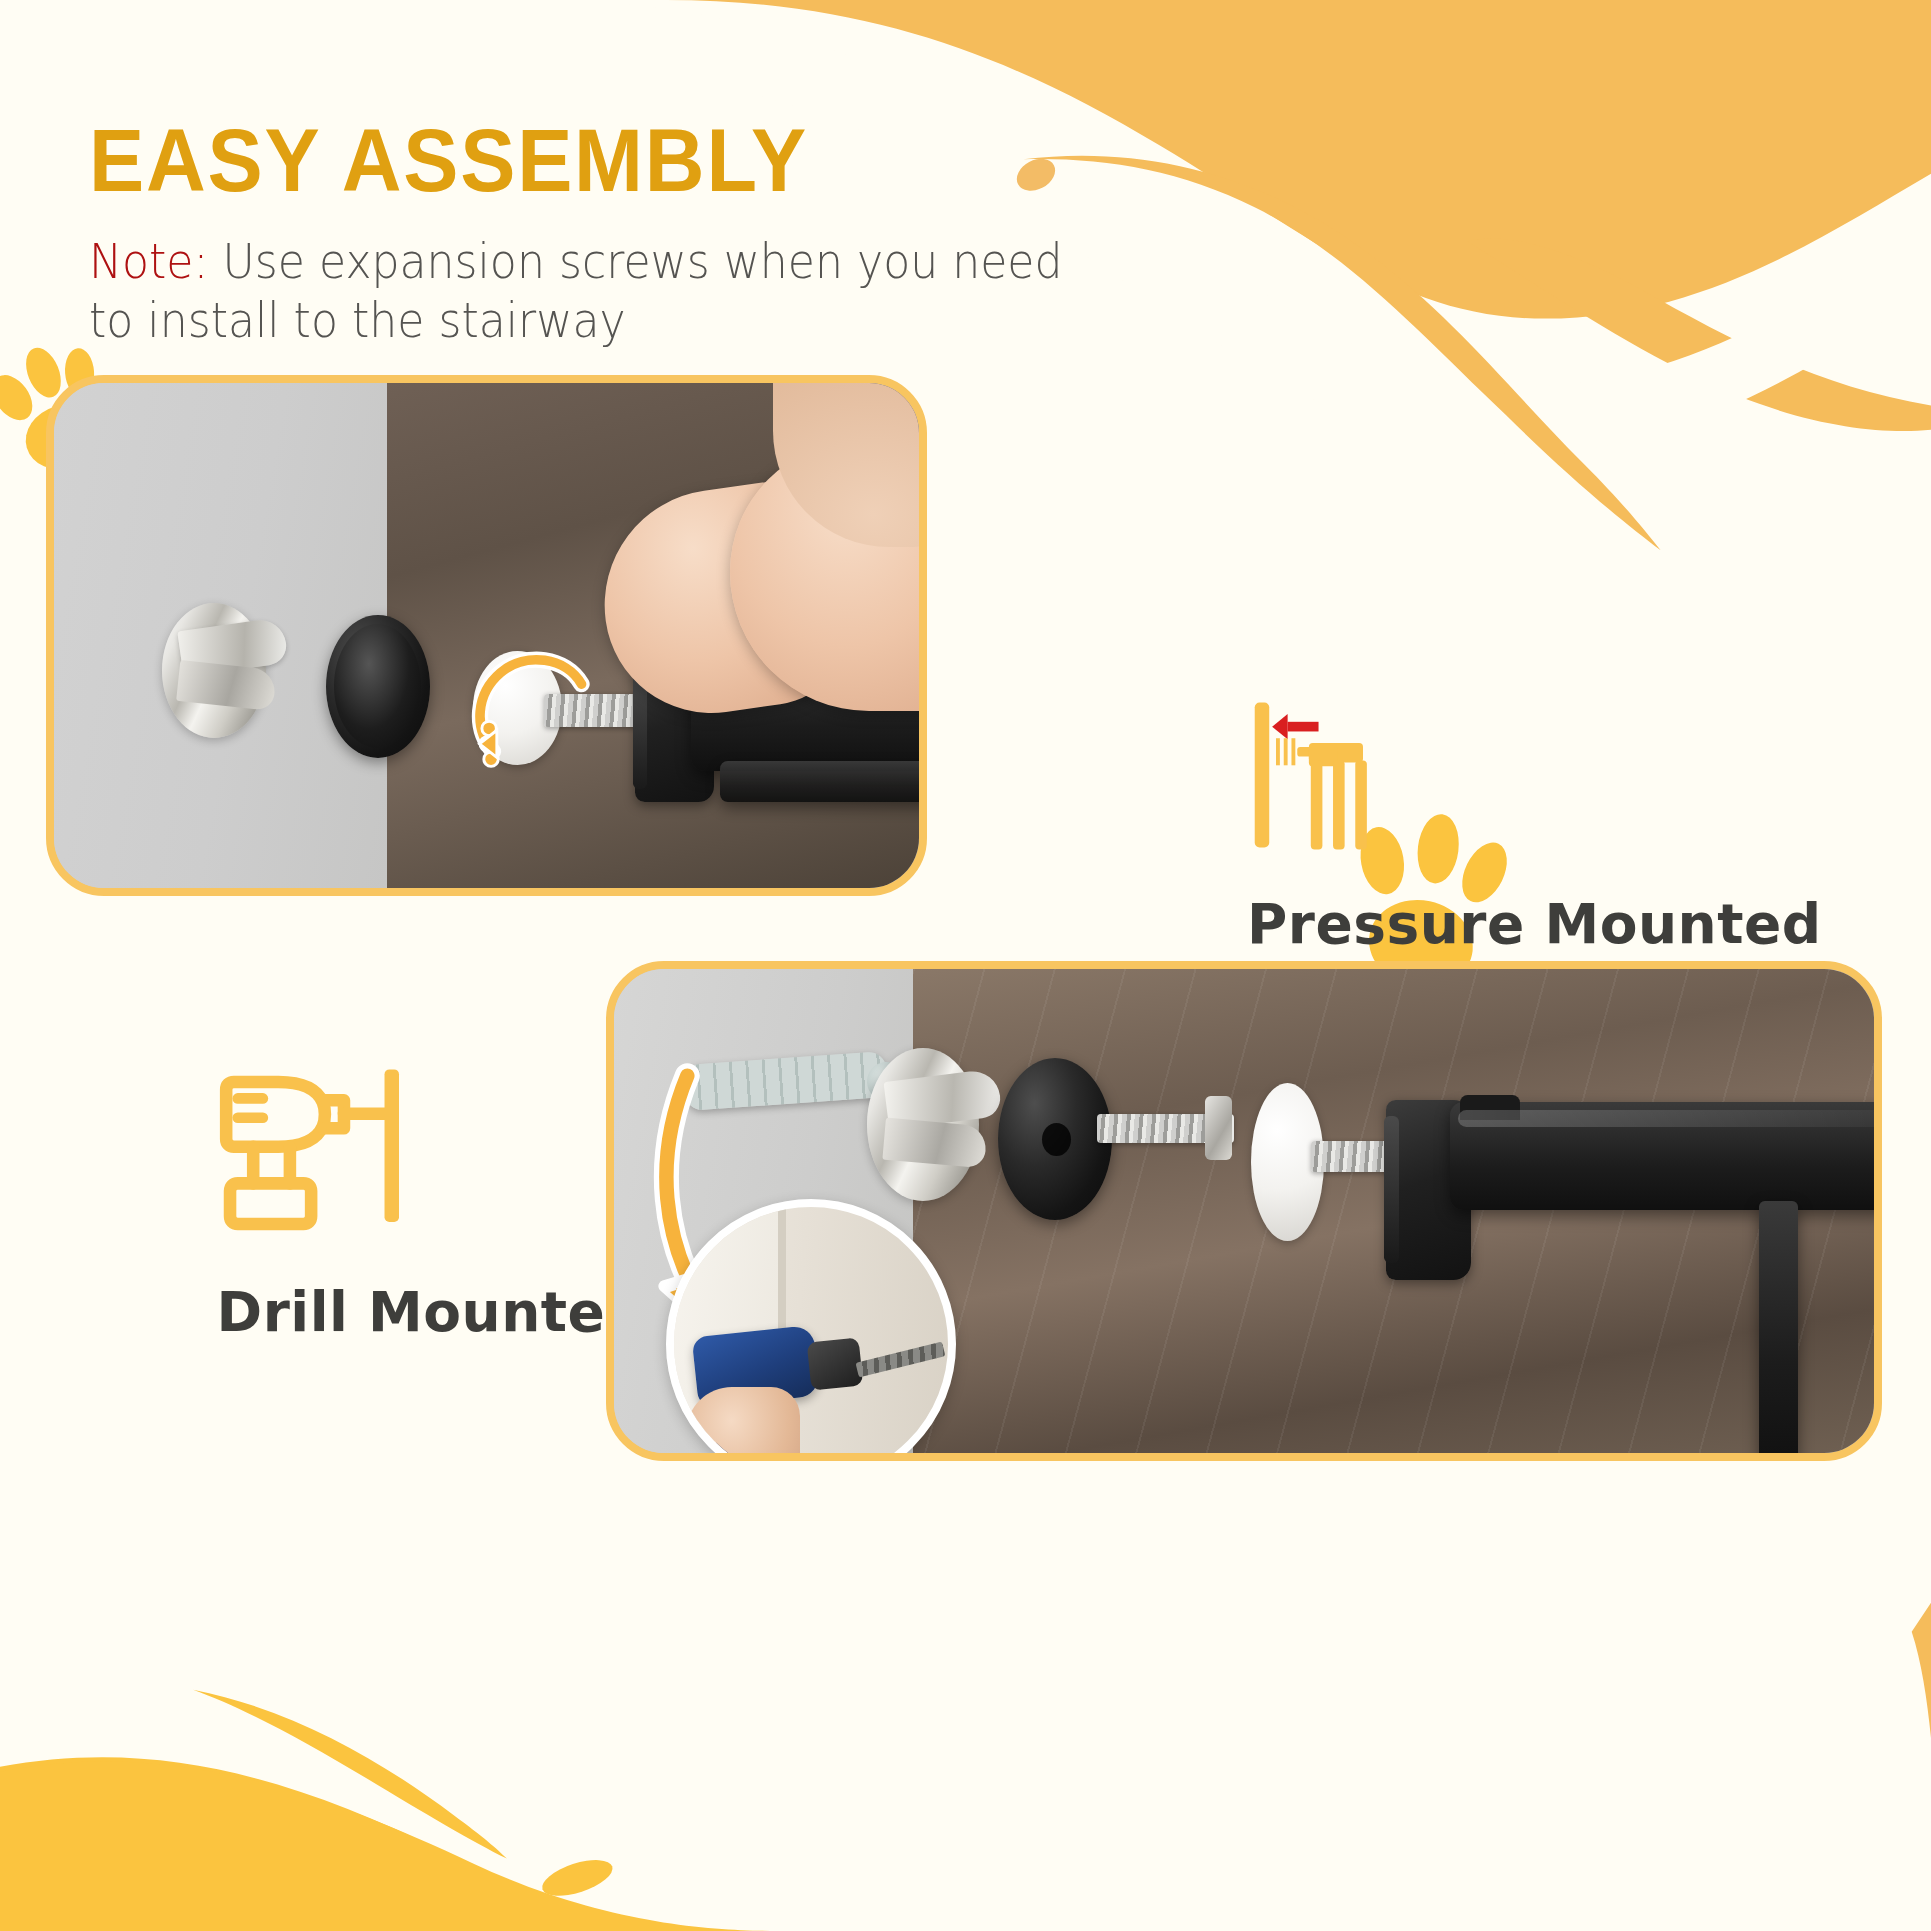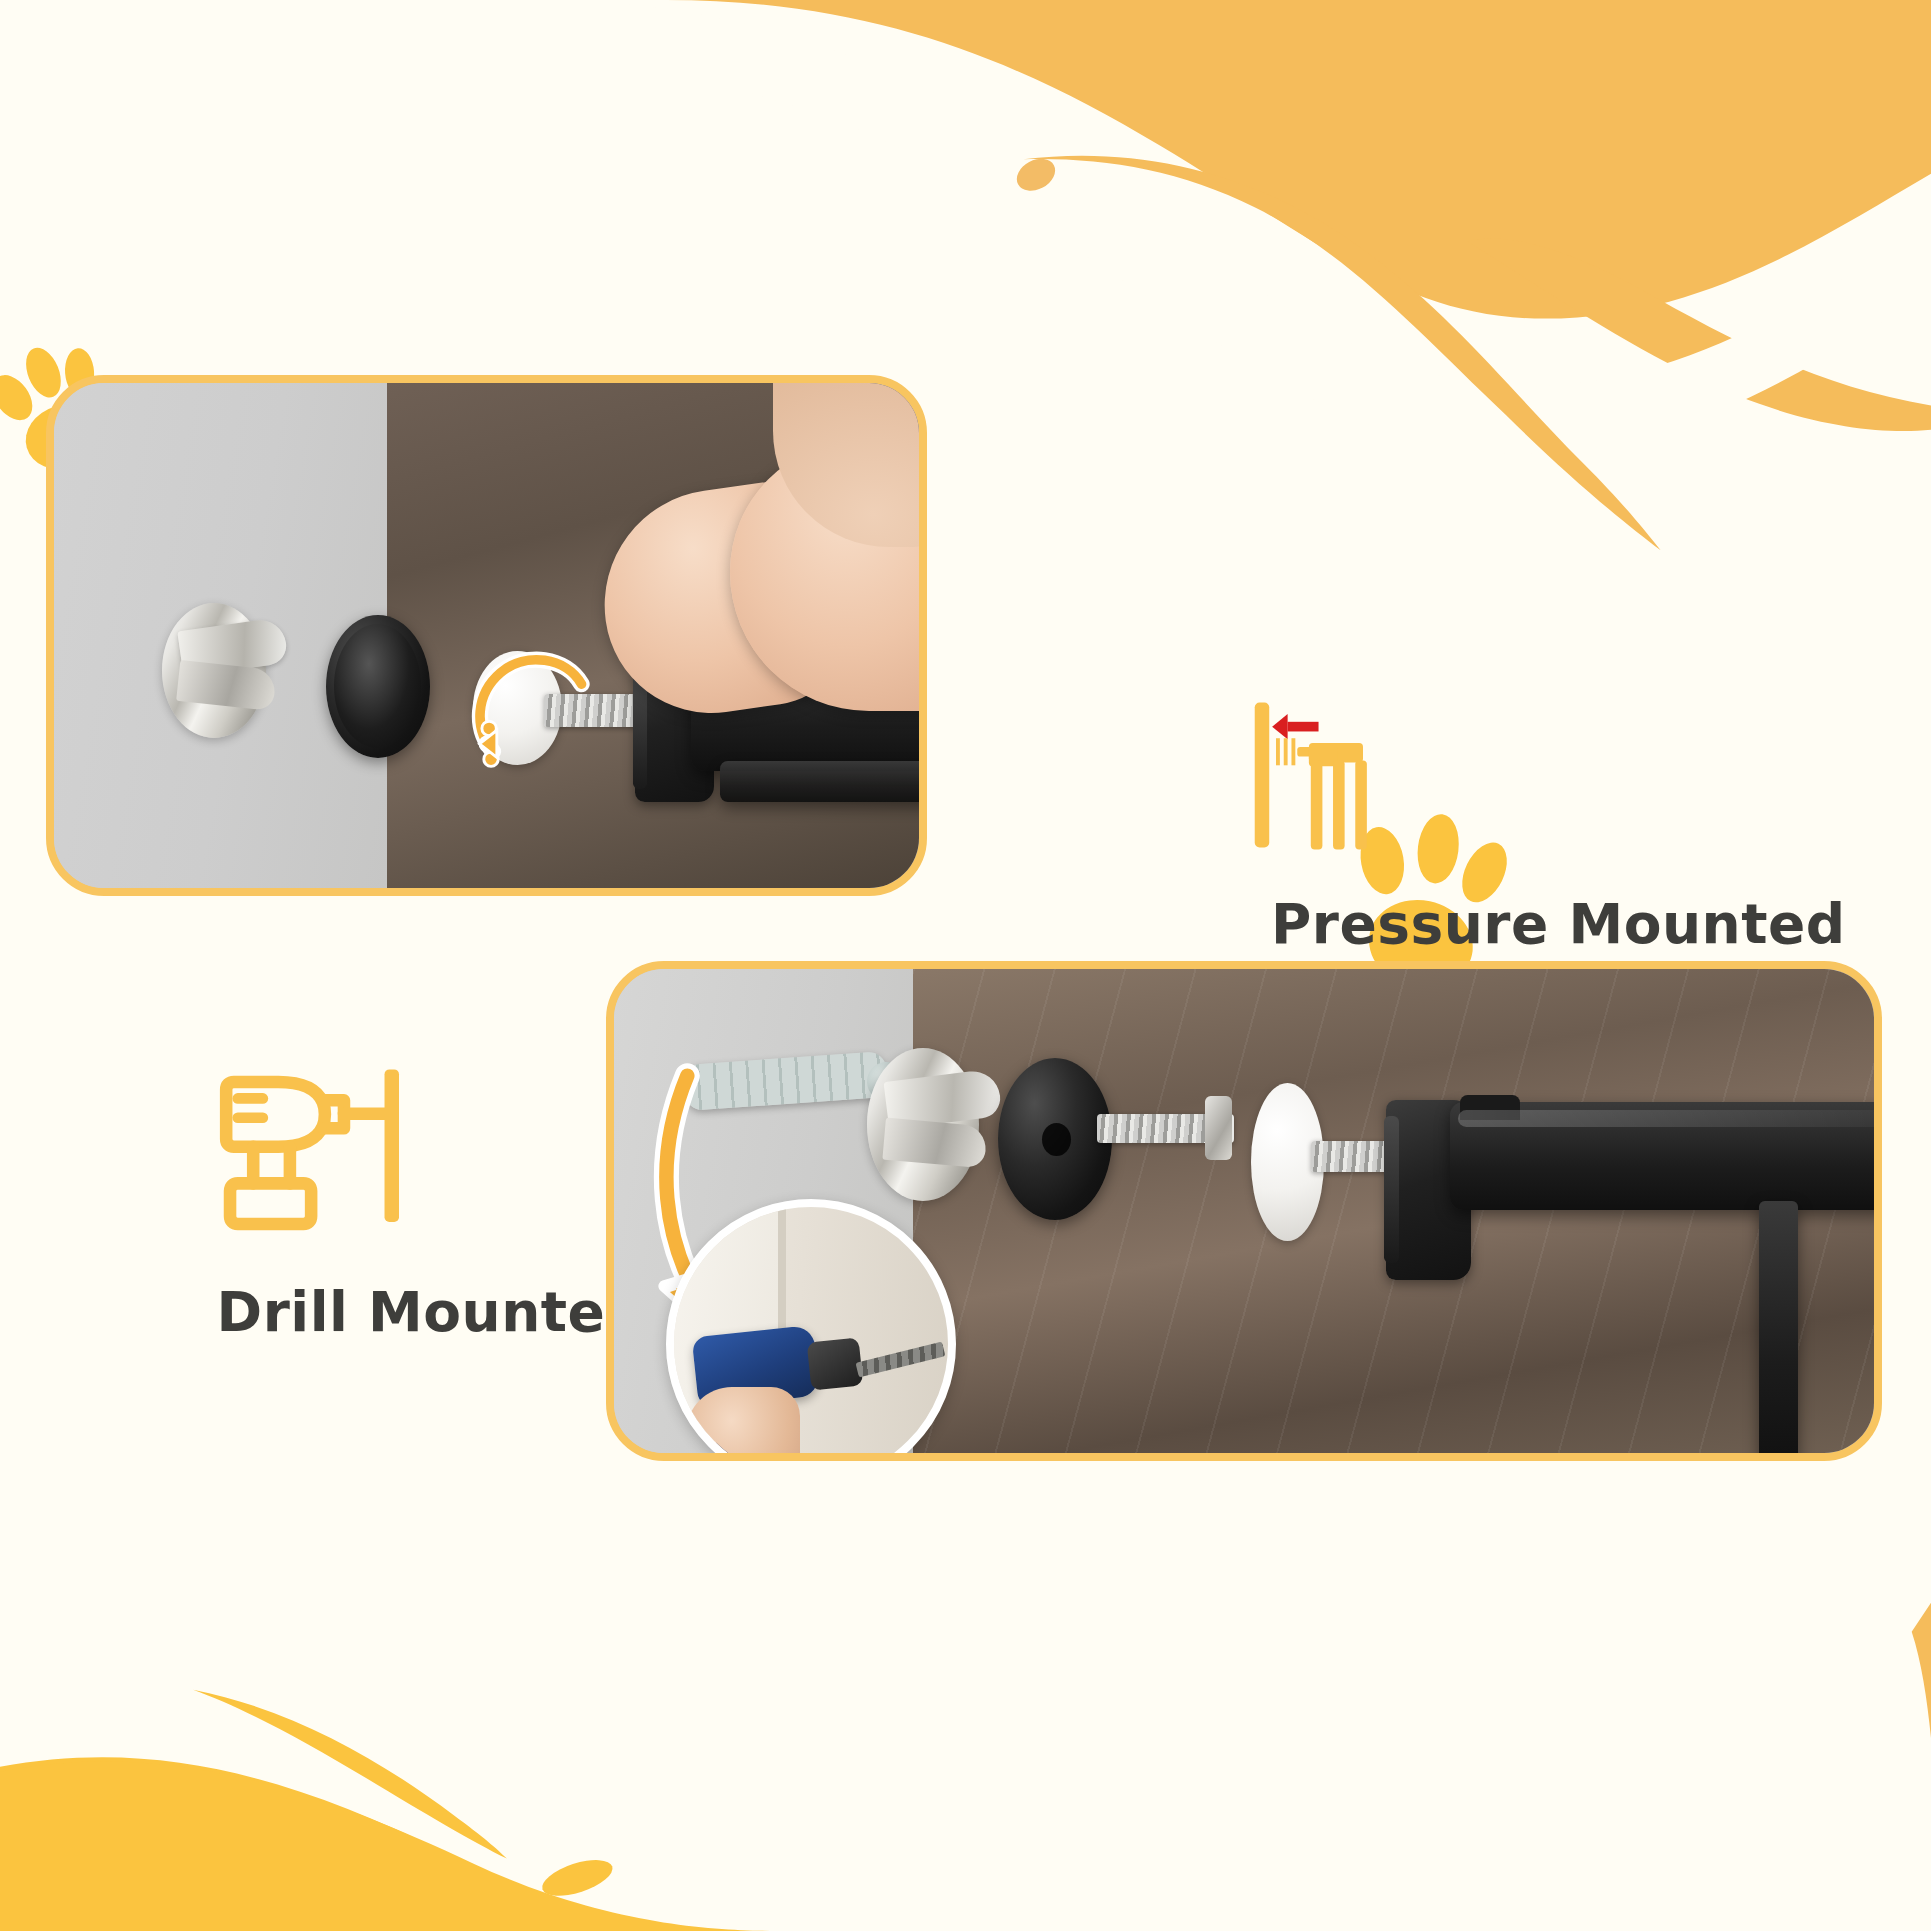--- a/index.html
+++ b/index.html
@@ -106,21 +106,21 @@
   .feature { position:absolute; }
   .feature-label {
     font-family:"DejaVu Sans", sans-serif;
     font-weight:bold;
     font-size:55px;
     color:#3E3E3B;
     letter-spacing:0.5px;
     white-space:nowrap;
   }
   #feature-pressure { left:1247px; top:687px; }
-  #feature-pressure .feature-label { margin-top:27px;margin-left:24px; }
+  #feature-pressure .feature-label { margin-top:27px; }
   #feature-drill { left:203px; top:1050px; }
   #feature-drill .feature-label { margin-top:23px; margin-left:13.5px; }
 
   
   .paw { position:absolute; }
   #paw-topleft { left:-9.7px; top:340px; transform:rotate(-16deg); }
   #paw-right   { left:1334px; top:809px; transform:rotate(12deg); }
 </style>
 </head>
 <body>
@@ -162,20 +162,27 @@
   </div>
   <div class="paw" id="paw-right">
     <svg width="203" height="203" viewBox="0 0 210 210">
       <ellipse cx="40" cy="66" rx="22" ry="35" transform="rotate(-22 40 66)" fill="#FBC43F"></ellipse>
       <ellipse cx="94" cy="42" rx="21" ry="36" transform="rotate(-5 94 42)" fill="#FBC43F"></ellipse>
       <ellipse cx="146" cy="56" rx="20" ry="33" transform="rotate(14 146 56)" fill="#FBC43F"></ellipse>
       <ellipse cx="97" cy="142" rx="54" ry="45" fill="#FBC43F"></ellipse>
     </svg>
   </div>
 
+  <div class="title-block">
+    <div class="main-title">EASY ASSEMBLY</div>
+    <div class="note-wrap">
+      <span class="note-label">Note:</span><span> Use expansion screws when you need</span><br>
+      <span>to install to the stairway</span>
+    </div>
+  </div>
 
   <div class="photo-frame" id="photo-pressure">
     <div class="ph-wall" style="width:333px;"></div>
     <div class="ph-floor" style="left:333px;background:linear-gradient(165deg,#6f6055 0%,#5f5247 30%,#7a6a5d 55%,#4c4238 100%);"></div>
 
     <div class="chrome-cap" style="left:108px;top:220px;width:104px;height:135px;border-radius:50% / 50%;"></div>
     <div style="position:absolute;left:126px;top:241px;width:106px;height:46px;background:linear-gradient(100deg,#f1f0ec,#b5b3ac 60%,#ededea);border-radius:5.8px 39px 29px 5.8px;transform:rotate(-8deg);box-shadow:0 1.9px 5.8px rgba(0,0,0,.2);"></div>
     <div style="position:absolute;left:124px;top:282px;width:97px;height:41px;background:linear-gradient(100deg,#e3e1dc,#a8a6a0 55%,#dedcd6);border-radius:3.9px 33px 23px 3.9px;transform:rotate(6deg);"></div>
 
     <div class="black-cup" style="left:272px;top:232px;width:104px;height:143px;"></div>

